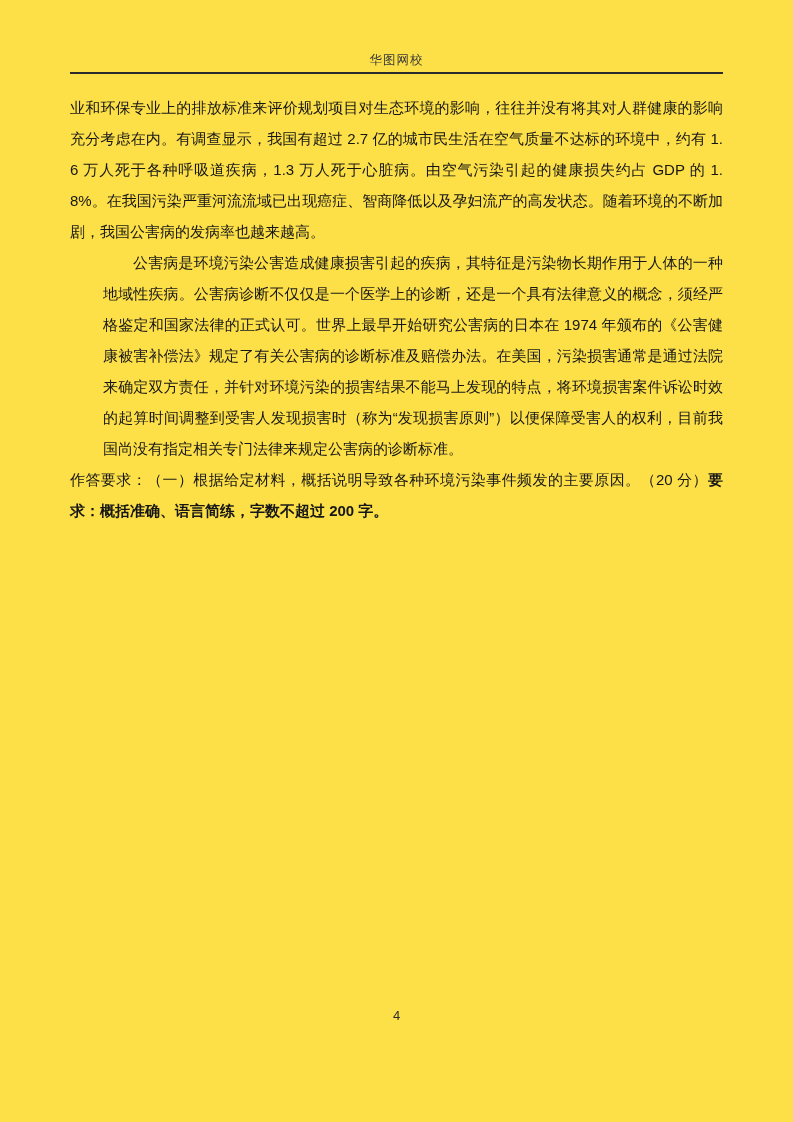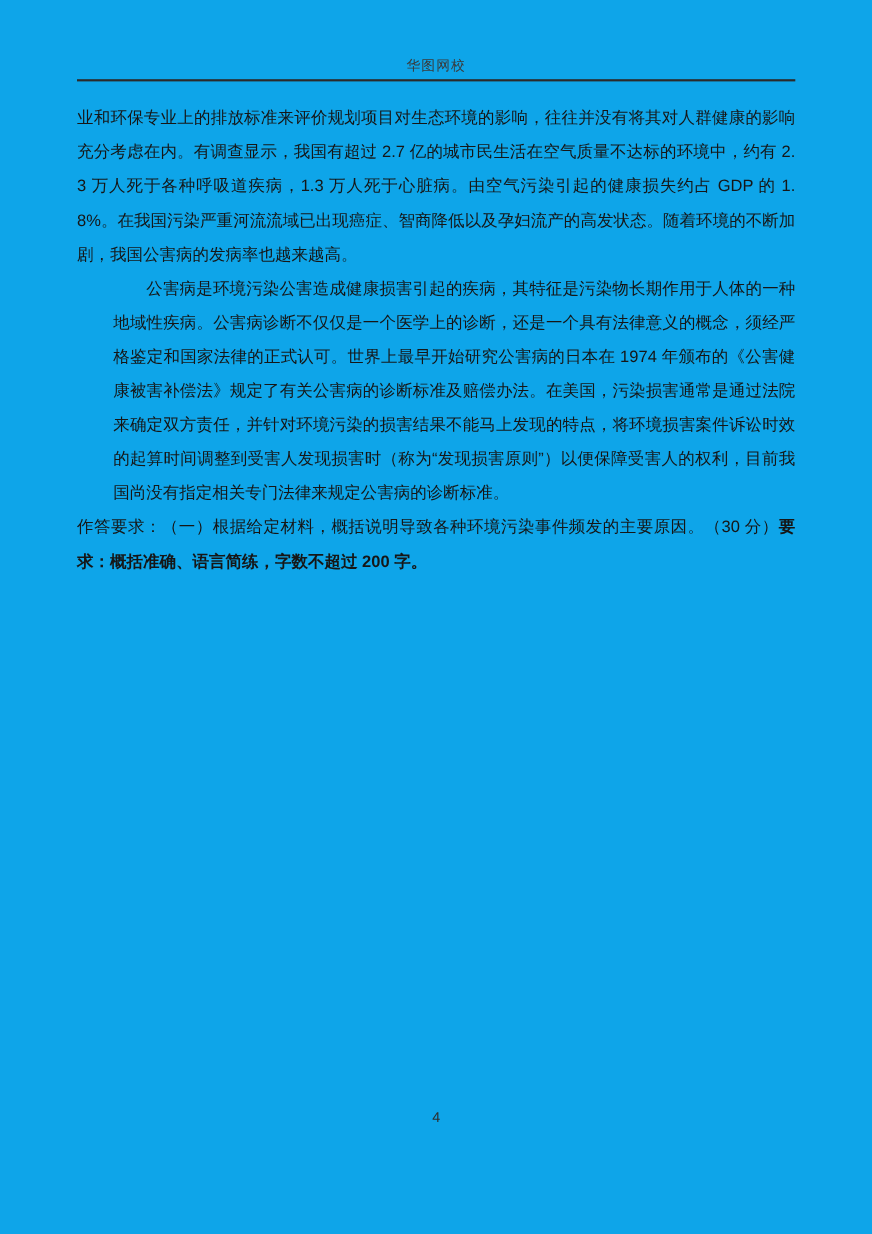--- a/index.html
+++ b/index.html
@@ -11,21 +11,21 @@
     width: 793px;
     height: 1122px;
     position: relative;
     overflow: hidden;
     font-family: "Liberation Sans", sans-serif;
     color: #161616;
   }
   .page {
     position: absolute;
     inset: 0;
-    background: #0ea5e9;
+    background: #fde047;
   }
   .page-header {
     padding-top: 52px;
   }
   .header-title {
     text-align: center;
     font-size: 12.5px;
     line-height: 16px;
     color: #3a3a3a;
     letter-spacing: 1px;
@@ -70,24 +70,24 @@
 <body>
 
 <div class="page">
 
   <div class="page-header">
     <div class="header-title">华图网校</div>
     <div class="header-rule"></div>
   </div>
 
   <div class="content">
-    <p><span>业和环保专业上的排放标准来评价规划项目对生态环境的影响，往往并没有将其对人群健康的影响充分考虑在内。有调查显示，我国有超过 2.7 亿的城市民生活在空气质量不达标的环境中，约有 2.3 万人死于各种呼吸道疾病，1.3 万人死于心脏病。由空气污染引起的健康损失约占 GDP 的 1.8%。在我国污染严重河流流域已出现癌症、智商降低以及孕妇流产的高发状态。随着环境的不断加剧，我国公害病的发病率也越来越高。</span></p>
+    <p><span>业和环保专业上的排放标准来评价规划项目对生态环境的影响，往往并没有将其对人群健康的影响充分考虑在内。有调查显示，我国有超过 2.7 亿的城市民生活在空气质量不达标的环境中，约有 1.6 万人死于各种呼吸道疾病，1.3 万人死于心脏病。由空气污染引起的健康损失约占 GDP 的 1.8%。在我国污染严重河流流域已出现癌症、智商降低以及孕妇流产的高发状态。随着环境的不断加剧，我国公害病的发病率也越来越高。</span></p>
 
     <p class="indent"><span>公害病是环境污染公害造成健康损害引起的疾病，其特征是污染物长期作用于人体的一种地域性疾病。公害病诊断不仅仅是一个医学上的诊断，还是一个具有法律意义的概念，须经严格鉴定和国家法律的正式认可。世界上最早开始研究公害病的日本在 1974 年颁布的《公害健康被害补偿法》规定了有关公害病的诊断标准及赔偿办法。在美国，污染损害通常是通过法院来确定双方责任，并针对环境污染的损害结果不能马上发现的特点，将环境损害案件诉讼时效的起算时间调整到受害人发现损害时（称为“发现损害原则”）以便保障受害人的权利，目前我国尚没有指定相关专门法律来规定公害病的诊断标准。</span></p>
 
-    <p><span>作答要求：（一）根据给定材料，概括说明导致各种环境污染事件频发的主要原因。（30 分）</span><span class="bold-run">要求：概括准确、语言简练，字数不超过 200 字。</span></p>
+    <p><span>作答要求：（一）根据给定材料，概括说明导致各种环境污染事件频发的主要原因。（20 分）</span><span class="bold-run">要求：概括准确、语言简练，字数不超过 200 字。</span></p>
   </div>
 
   <div class="page-footer">
     <span>4</span>
   </div>
 
 </div>
 
 </body></html>

